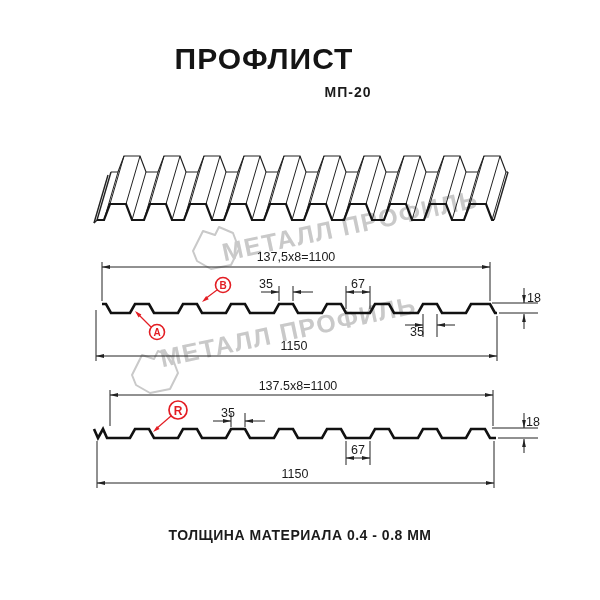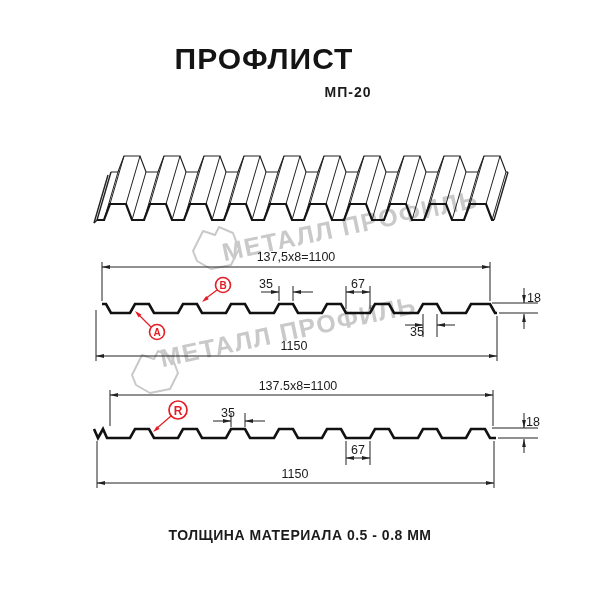--- a/index.html
+++ b/index.html
@@ -178,14 +178,14 @@
       <text class="dimtext" x="526" y="426" text-anchor="start">18</text>
       <text class="dimtext" x="295" y="478" font-size="13" text-anchor="middle">1150</text>
 
       <circle cx="178" cy="410" r="9" fill="none" stroke="#e31e24" stroke-width="1.7"></circle>
       <text class="redletter" x="178" y="414.5" font-size="12" text-anchor="middle">R</text>
       <line x1="171" y1="416" x2="156" y2="429" stroke="#e31e24" stroke-width="1.2"></line>
       <polygon points="153,432 157,425.9 159.6,428.9" fill="#e31e24"></polygon>
     </g>
   </svg>
 
-  <div class="footer">ТОЛЩИНА МАТЕРИАЛА 0.5 - 0.8 ММ</div>
+  <div class="footer">ТОЛЩИНА МАТЕРИАЛА 0.4 - 0.8 ММ</div>
 </div>
 
 </body></html>

